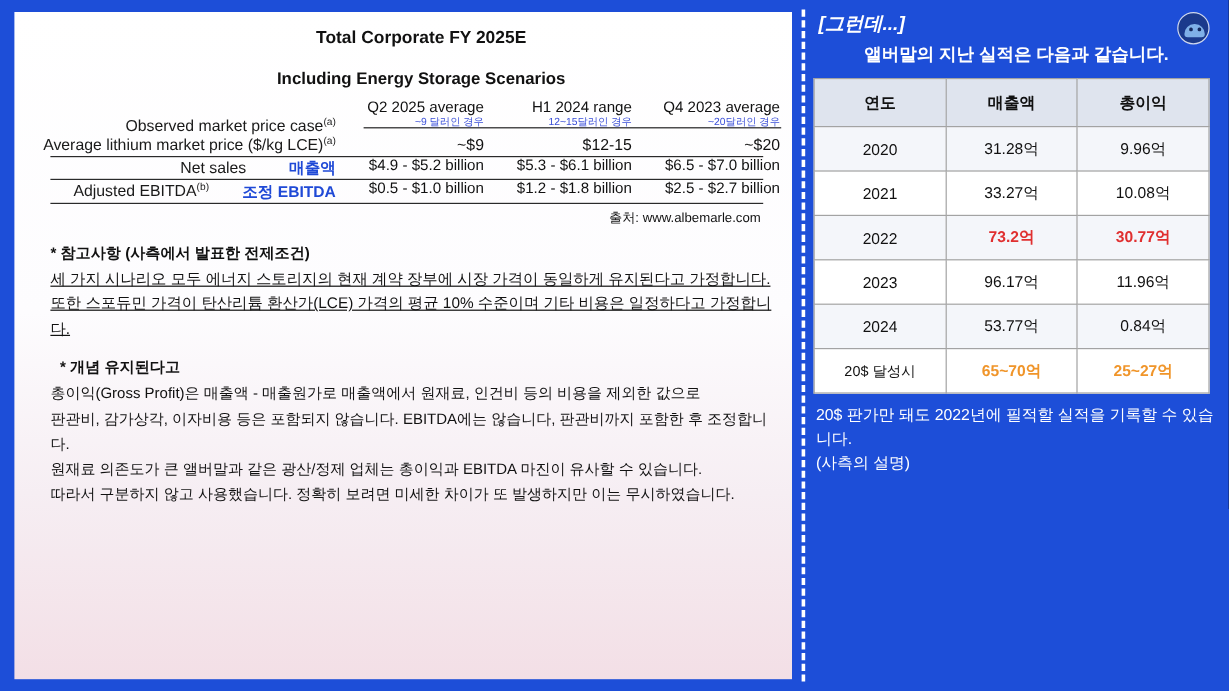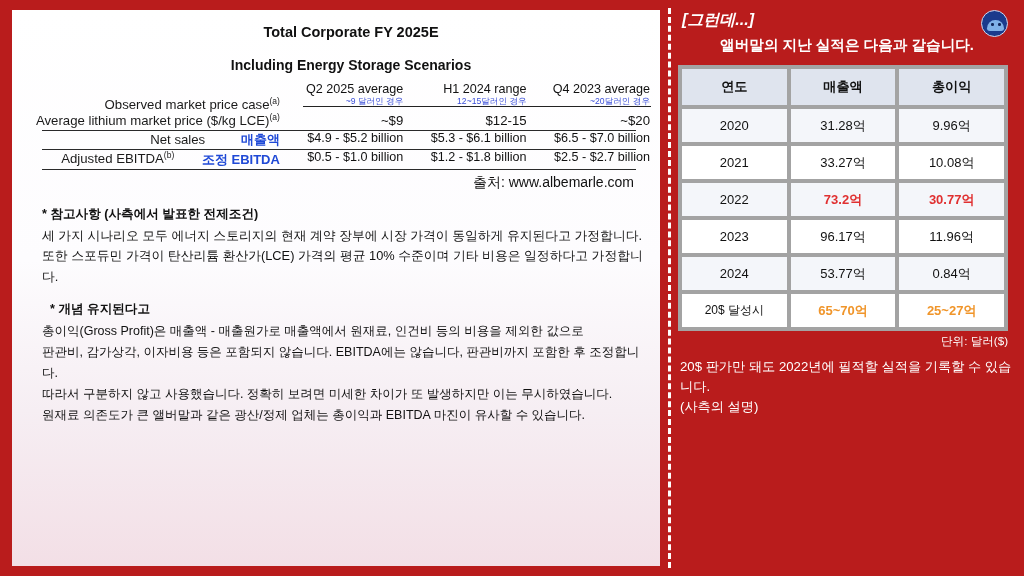--- a/index.html
+++ b/index.html
@@ -6,21 +6,21 @@
   html, body { margin:0; padding:0; }
   body {
     width:1024px; height:576px;
     background:#0a0a0a;
     font-family:"Liberation Sans", sans-serif;
     overflow:hidden;
   }
   #page {
     position:relative;
     width:1024px; height:576px;
-    background:#b91c1c;
+    background:#1d4ed8;
   }
 
   
   .left-panel {
     position:absolute;
     left:12px; top:10px;
     width:648px; height:556px;
     background:linear-gradient(180deg,#ffffff 0%,#fdfcfe 45%,#f6eef3 72%,#f3dfe6 100%);
     overflow:hidden;
   }
@@ -74,33 +74,33 @@
   }
   .val { font-size:12.6px; color:#111; padding:9px 0; }
   .kor-blue {
     color:#1f49d6; font-weight:bold; font-size:13px;
   }
   .hline {
     border-top:1px solid #2a2a2a;
   }
   .src {
     text-align:right;
-    font-size:14px;
+    font-size:11px;
     color:#111;
     padding:4px 16px 0 0;
   }
   .notes {
     padding:8px 16px 0 30px;
     color:#111;
   }
   .notes .n-head {
     font-size:12.6px; font-weight:bold; margin:2px 0 3px 0;
   }
   .notes .n-line {
-    font-size:12.8px; line-height:1.62; margin:0;
+    font-size:12.8px; line-height:1.62; margin:0;text-decoration:underline;
   }
   .notes .n-head2 {
     font-size:12.6px; font-weight:bold; margin:13px 0 3px 8px;
   }
   .notes .n-line2 {
     font-size:12.5px; line-height:1.68; margin:0;
   }
 
   
   .divider {
@@ -149,21 +149,21 @@
 
   .rtable {
     margin-top:10px;
     width:330px;
     border-collapse:collapse;
     background:#ffffff;
     color:#111;
     table-layout:fixed;
   }
   .rtable th, .rtable td {
-    border:4px solid #a3a3a3;
+    border:1px solid #a3a3a3;
     text-align:center;
     font-size:13px;
     height:37px;
     padding:0;
   }
   .rtable th {
     background:#dfe4ee;
     font-weight:bold;
     font-size:13.2px;
     height:40px;
@@ -280,22 +280,22 @@
       <div class="src">출처: www.albemarle.com</div>
     </div>
 
     <div class="notes">
       <div class="n-head">* 참고사항 (사측에서 발표한 전제조건)</div>
       <p class="n-line">세 가지 시나리오 모두 에너지 스토리지의 현재 계약 장부에 시장 가격이 동일하게 유지된다고 가정합니다.</p>
       <p class="n-line">또한 스포듀민 가격이 탄산리튬 환산가(LCE) 가격의 평균 10% 수준이며 기타 비용은 일정하다고 가정합니다.</p>
       <div class="n-head2">* 개념 유지된다고</div>
       <p class="n-line2">총이익(Gross Profit)은 매출액 - 매출원가로 매출액에서 원재료, 인건비 등의 비용을 제외한 값으로</p>
       <p class="n-line2">판관비, 감가상각, 이자비용 등은 포함되지 않습니다. EBITDA에는 않습니다, 판관비까지 포함한 후 조정합니다.</p>
+      <p class="n-line2">원재료 의존도가 큰 앨버말과 같은 광산/정제 업체는 총이익과 EBITDA 마진이 유사할 수 있습니다.</p>
       <p class="n-line2">따라서 구분하지 않고 사용했습니다. 정확히 보려면 미세한 차이가 또 발생하지만 이는 무시하였습니다.</p>
-      <p class="n-line2">원재료 의존도가 큰 앨버말과 같은 광산/정제 업체는 총이익과 EBITDA 마진이 유사할 수 있습니다.</p>
     </div>
   </div>
 
   <div class="divider"></div>
 
   <div class="right-panel">
     <div class="avatar">
       <div class="face"></div>
       <div class="eye l"></div>
       <div class="eye r"></div>
@@ -337,21 +337,20 @@
         <td>0.84억</td>
       </tr>
       <tr>
         <td class="y" style="font-size:12px">20$ 달성시</td>
         <td class="orange">65~70억</td>
         <td class="orange">25~27억</td>
       </tr>
     </tbody>
       </table>
 
-    <div class="unit">단위: 달러($)</div>
 
     <div class="r-foot">
       <div>20$ 판가만 돼도 2022년에 필적할 실적을 기록할 수 있습니다.</div>
       <div>(사측의 설명)</div>
     </div>
   </div>
 
 </div>
 
 </body></html>

